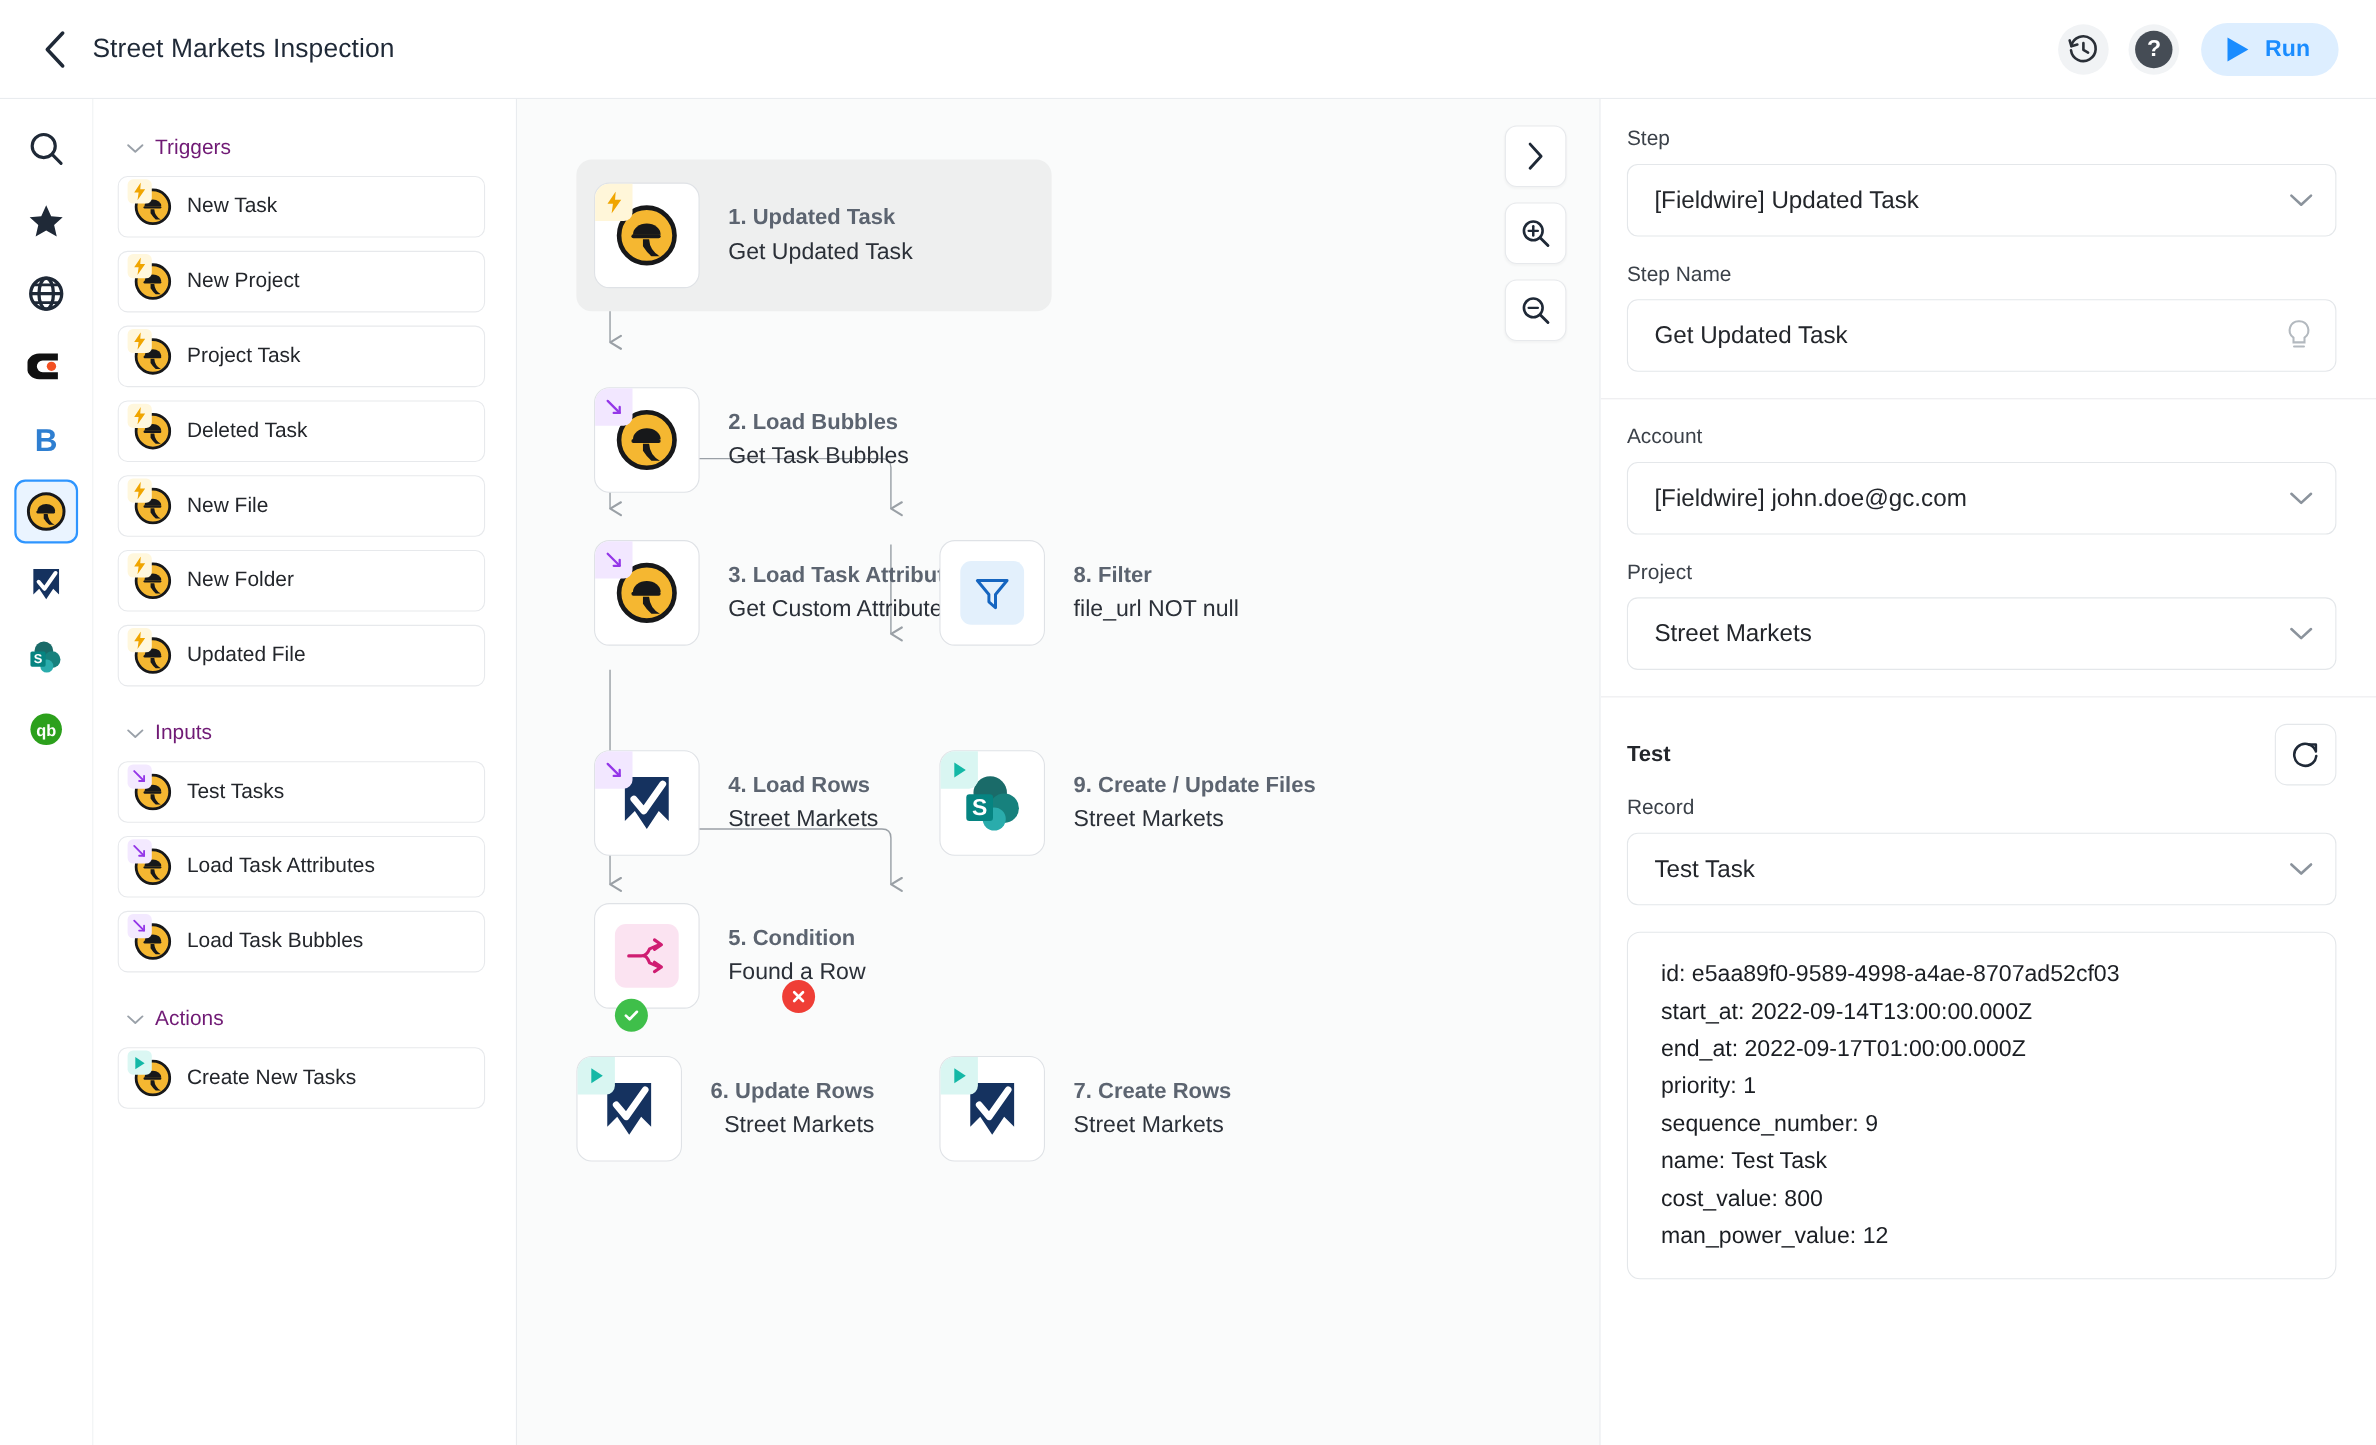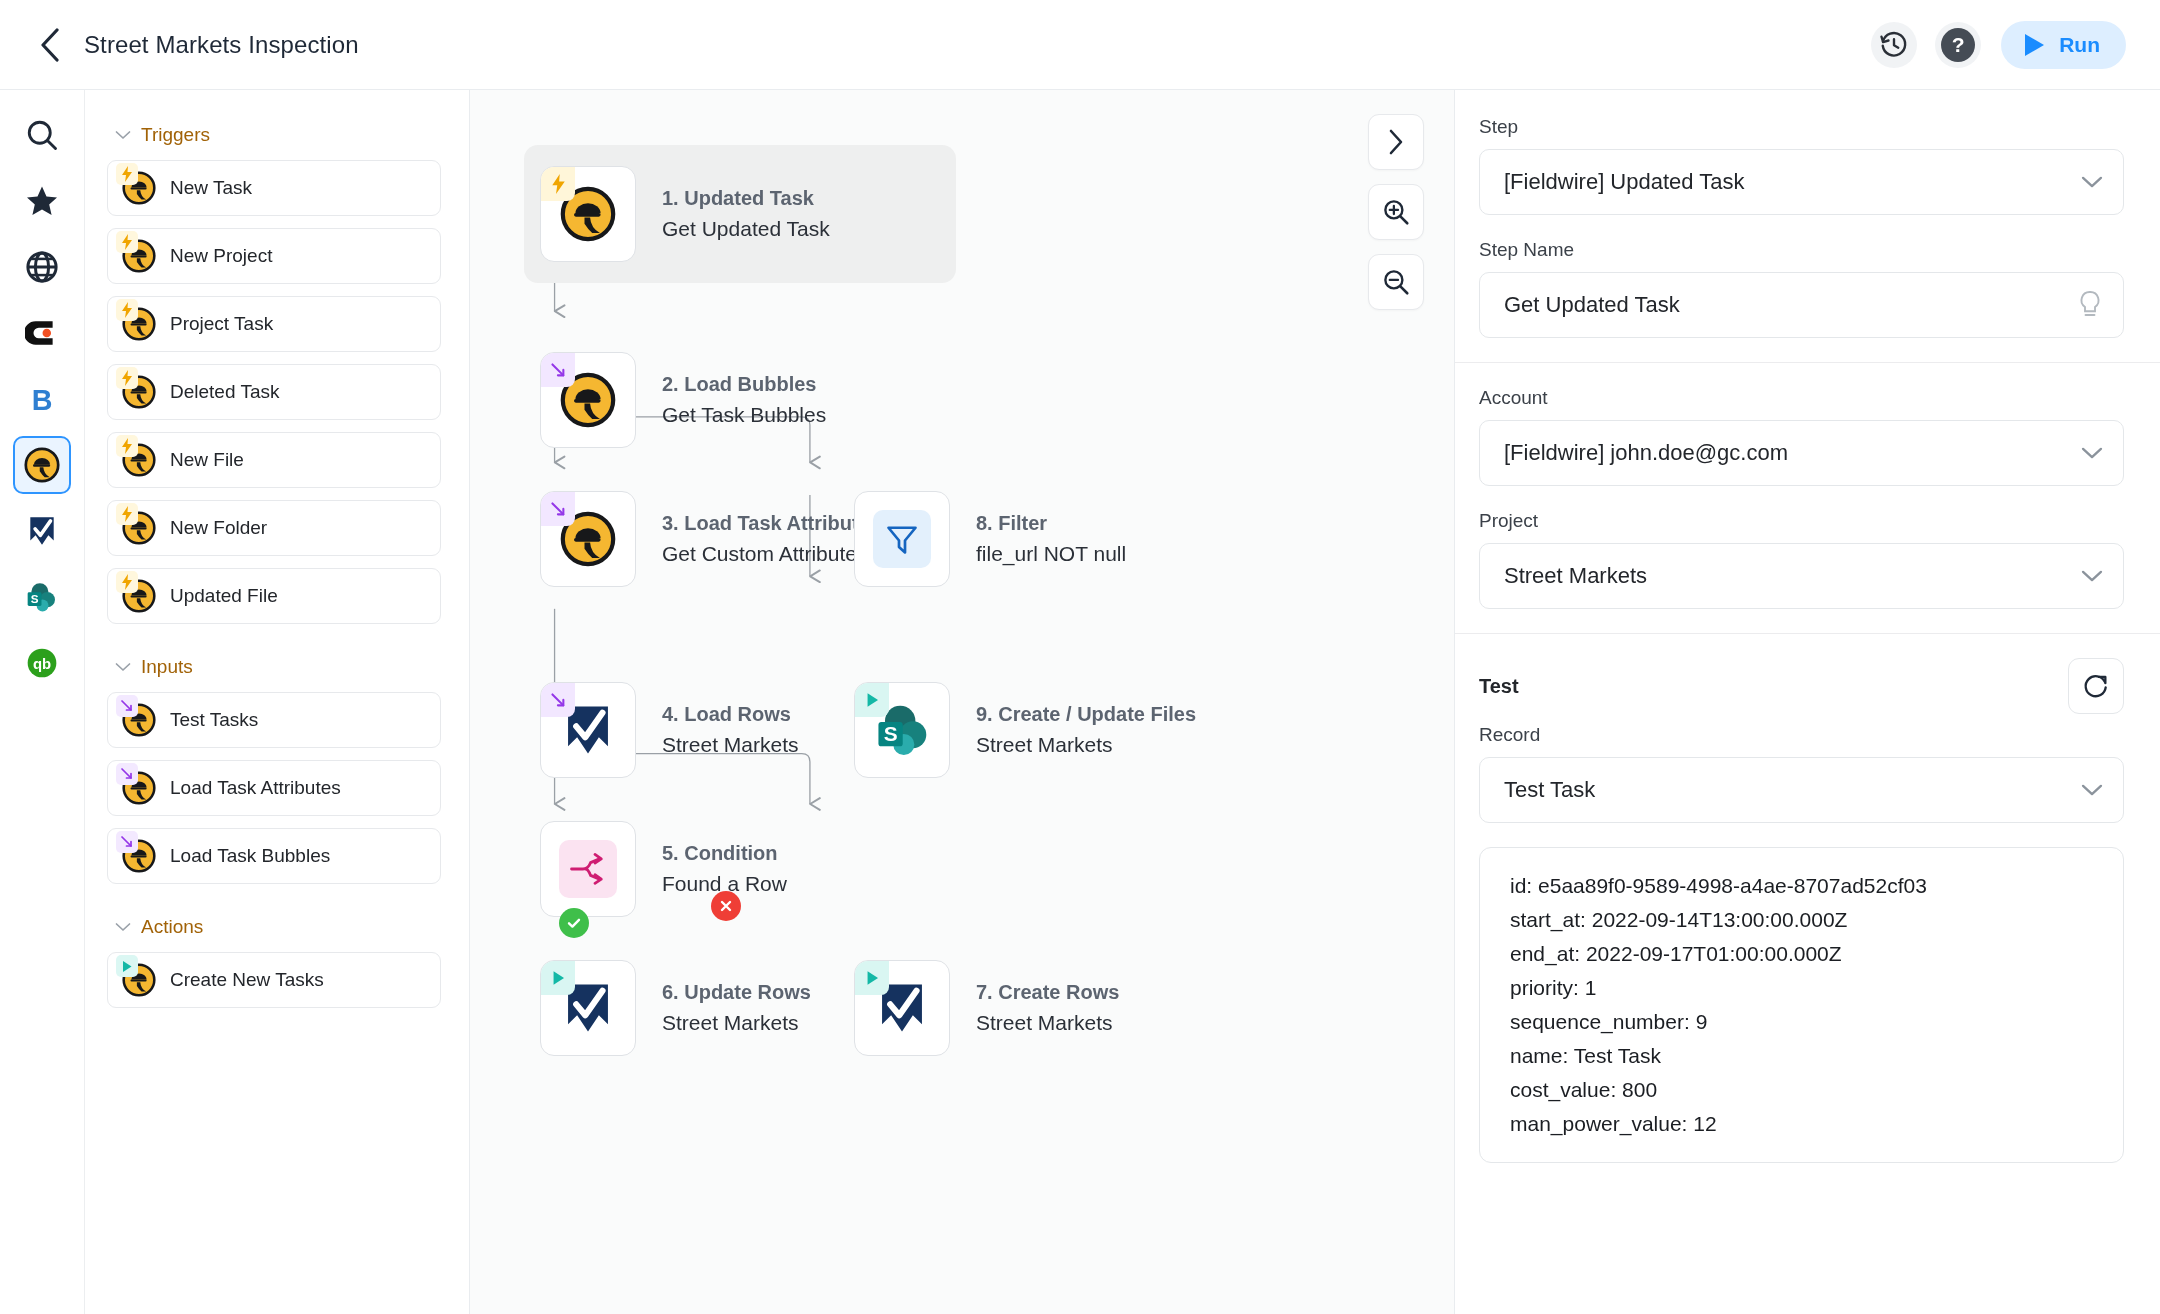--- a/index.html
+++ b/index.html
@@ -62,21 +62,21 @@
 
   
   .left-panel {
     width: 385px; flex: 0 0 385px; background: #fff;
     border-right: 1px solid #e9ecef;
     padding: 24px 28px 0 22px;
     overflow: hidden;
   }
   .group-head {
     display: flex; align-items: center; gap: 10px;
-    color: #a16207; font-size: 19px; margin: 10px 0 14px 8px;
+    color: #701a75; font-size: 19px; margin: 10px 0 14px 8px;
     cursor: pointer;
   }
   .group-head.spaced { margin-top: 32px; }
   .chev-down { width: 16px; height: 10px; }
   .card {
     height: 56px; display: flex; align-items: center; gap: 14px;
     border: 1px solid #e7e9ec; border-radius: 9px;
     background: #fff; padding: 0 14px; margin-bottom: 12px;
     cursor: pointer; position: relative;
   }
@@ -676,21 +676,21 @@
                 <path d="M20.5 17.5 L25.5 21 L20.5 24.3" fill="none" stroke="#cf1d72" stroke-width="2.2" stroke-linecap="round" stroke-linejoin="round"></path>
               </svg>
             </div>
           </div>
           <div class="node-text">
             <div class="node-title">5. Condition</div>
             <div class="node-sub">Found a Row</div>
           </div>
         </div>
 
-        <div class="node" style="left:70px; top:870px;">
+        <div class="node" style="left:54px; top:870px;text-align:right;">
           <div class="node-box">
             <div class="node-badge action">
               <svg width="15" height="16" viewBox="0 0 12 13">
                   <path d="M2 1 L10.5 6.5 L2 12 Z" fill="#14b8a6"></path>
                 </svg>
             </div>
             <svg width="58" height="58" viewBox="0 0 32 32">
               <path d="M5 3 L27 3 L27 25 L22 20 L16 29 L10 20 L5 25 Z" fill="#15325f"></path>
               <path d="M9.5 14 L14.5 20 L24 6.5" fill="none" stroke="#ffffff" stroke-width="3.4" stroke-linecap="round" stroke-linejoin="round"></path>
             </svg>

